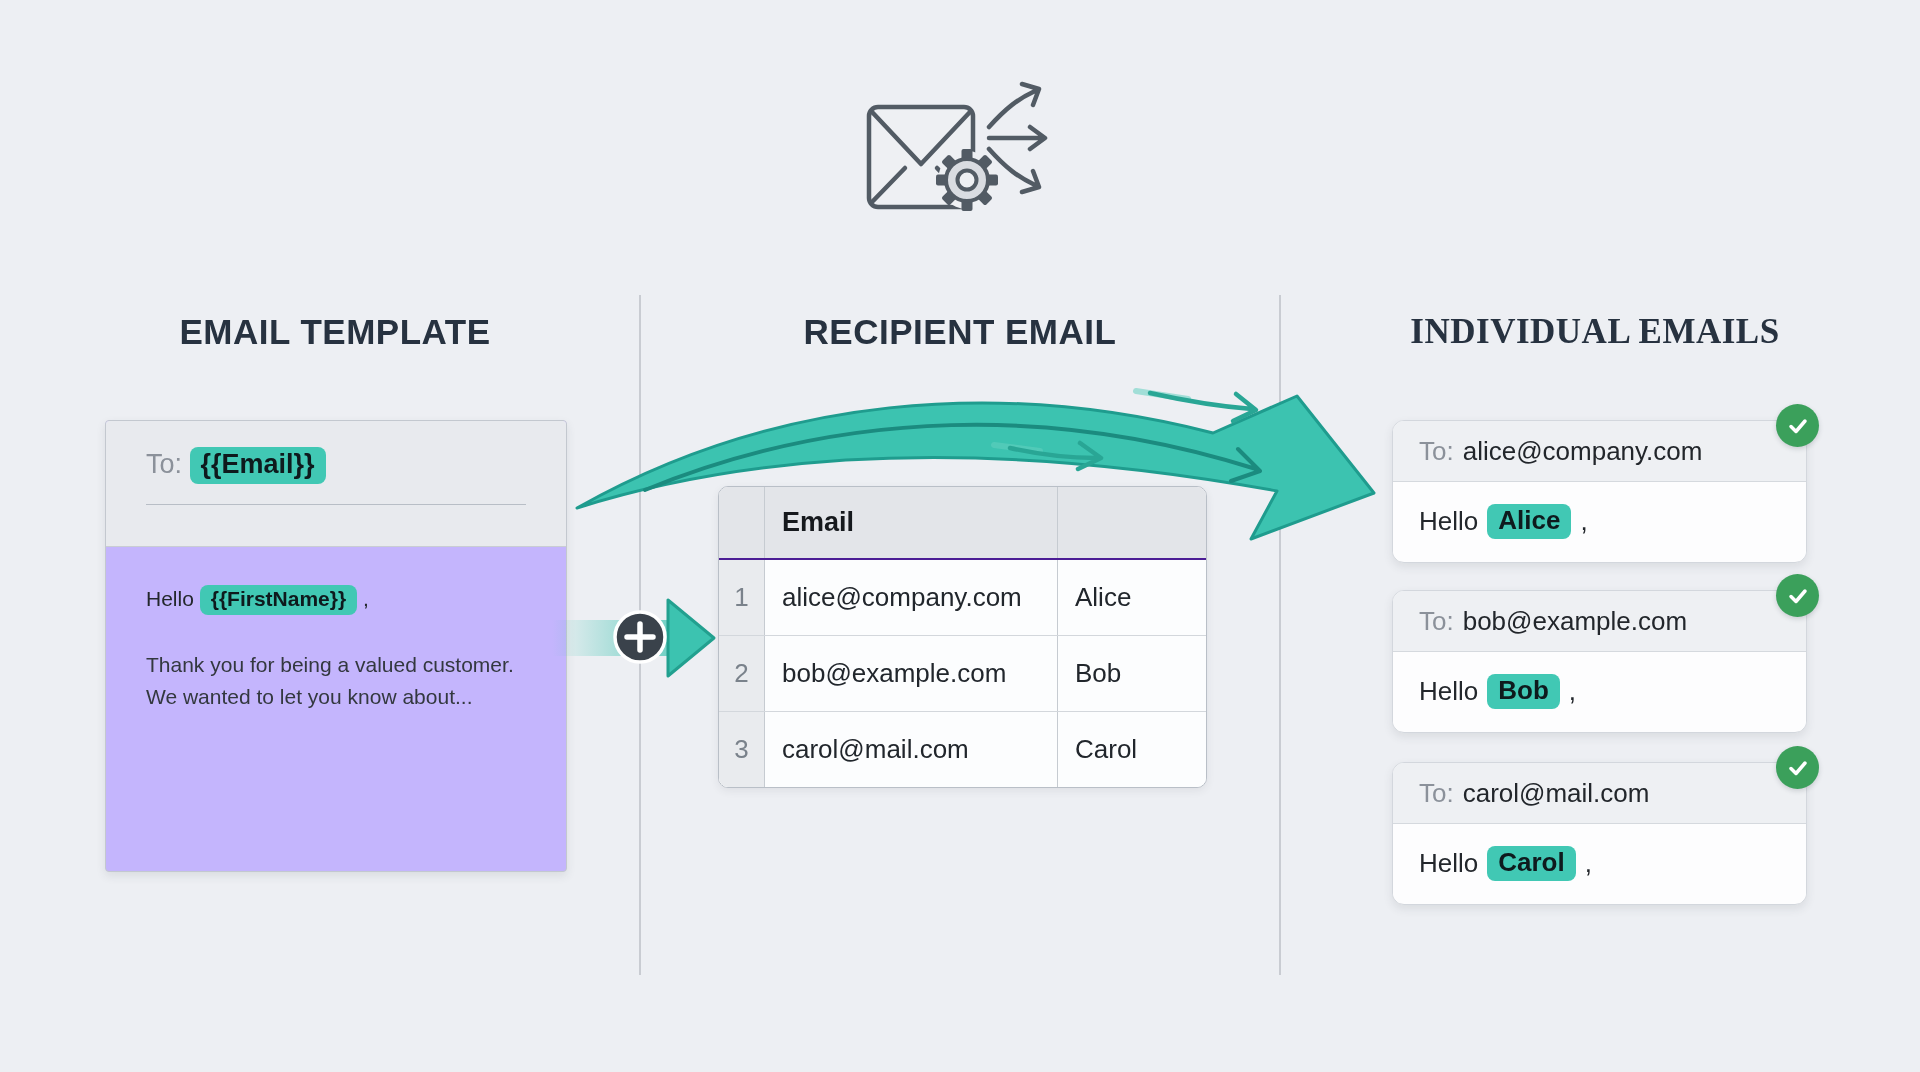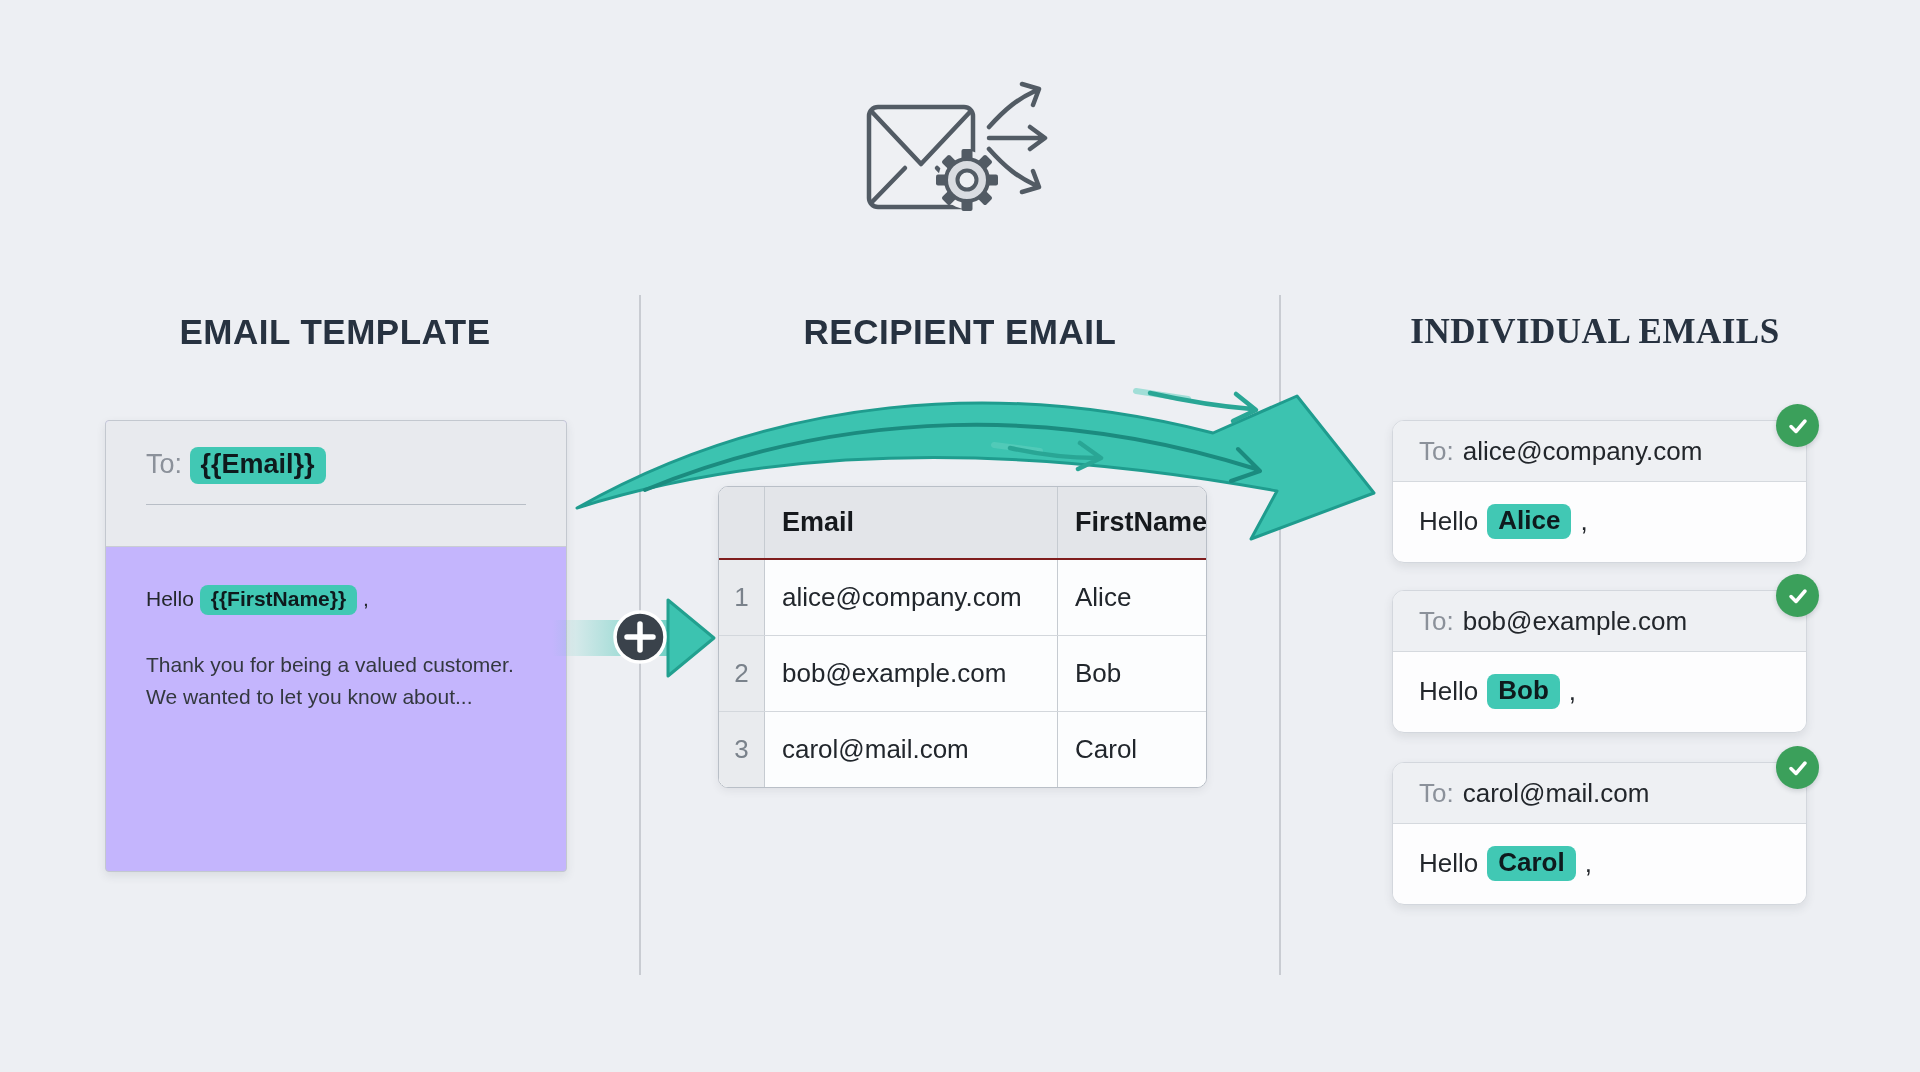--- a/index.html
+++ b/index.html
@@ -27,21 +27,21 @@
   .tc-label{color:#8b919a;}
   .tc-sep{border:none;border-top:1px solid #b8bec6;margin:20px 0 19px;}
   .tc-body{padding:38px 40px;font-size:21px;color:#23272c;}
   .tc-paragraph{margin:34px 0 0;width:402px;line-height:1.52;color:#33383f;}
 
   
   .connector-svg{position:absolute;left:545px;top:588px;z-index:6;}
 
   
   .rtable{position:absolute;left:718px;top:486px;width:487px;border:1px solid #b9bfc7;border-radius:10px;overflow:hidden;box-shadow:0 3px 8px rgba(45,55,70,.08);background:#fcfdfe;}
-  .t-hrow{display:flex;height:71px;background:#e3e5e9;border-bottom:2px solid #7f1d1d;}
+  .t-hrow{display:flex;height:71px;background:#e3e5e9;border-bottom:2px solid #4c1d95;}
   .t-row{display:flex;height:75px;background:#fcfdfe;border-bottom:1px solid #d3d7dc;}
   .t-row:last-child{border-bottom:none;}
   .t-num{width:45px;flex:0 0 45px;display:flex;align-items:center;justify-content:center;font-size:26px;color:#7a828b;background:#e9ebee;border-right:1px solid #c6cbd1;}
   .t-hrow .t-num{background:#e3e5e9;}
   .t-cell{display:flex;align-items:center;padding-left:17px;font-size:26px;color:#21262c;}
   .t-cell.email{width:275px;flex:0 0 275px;border-right:1px solid #c6cbd1;}
   .t-cell.name{flex:1;}
   .t-hrow .t-cell{font-weight:700;font-size:27px;color:#16191d;}
 
   
@@ -125,21 +125,20 @@
     <rect x="552" y="620" width="118" height="36" fill="url(#fade)"></rect>
     <path d="M 668 600 L 668 676 L 714 638 Z" fill="#3cc3b0" stroke="#22a08f" stroke-width="3" stroke-linejoin="round"></path>
     <circle cx="640" cy="637" r="25" fill="#3a424b" stroke="#ffffff" stroke-width="3.5"></circle>
     <path d="M 627 637 H 653 M 640 624 V 650" stroke="#ffffff" stroke-width="5.5" stroke-linecap="round"></path>
   </svg>
 
   <div class="rtable">
     <div class="t-hrow">
       <div class="t-num"></div>
       <div class="t-cell email">Email</div>
-      <div class="t-cell name">FirstName</div>
     </div>
     <div class="t-row">
       <div class="t-num">1</div>
       <div class="t-cell email">alice@company.com</div>
       <div class="t-cell name">Alice</div>
     </div>
     <div class="t-row">
       <div class="t-num">2</div>
       <div class="t-cell email">bob@example.com</div>
       <div class="t-cell name">Bob</div>

